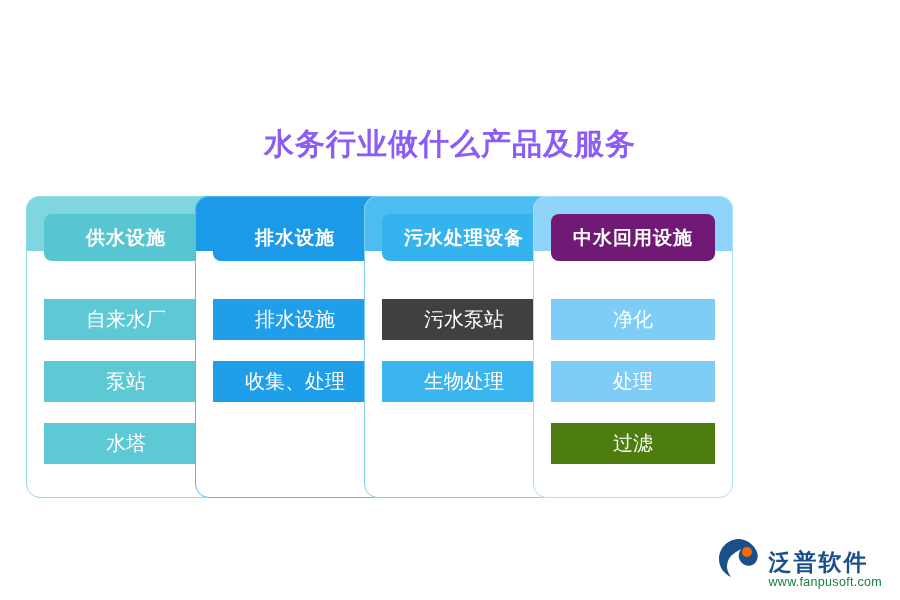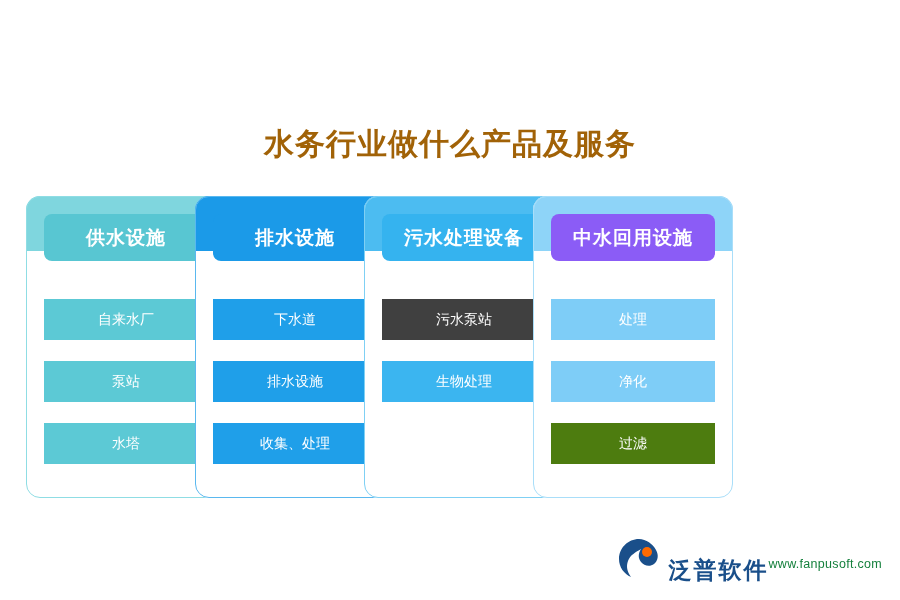--- a/index.html
+++ b/index.html
@@ -20,21 +20,21 @@
     height: 600px;
   }
   .title {
     position: absolute;
     top: 124px;
     left: 0;
     width: 900px;
     text-align: center;
     font-size: 30px;
     font-weight: bold;
-    color: #a16207;
+    color: #8b5cf6;
     letter-spacing: 1px;
     font-family: "Liberation Sans", sans-serif;
   }
   .columns {
     position: absolute;
     top: 196px;
     left: 26px;
     width: 676px;
     height: 302px;
     display: flex;
@@ -89,21 +89,21 @@
     width: 164px;
   }
   .item {
     width: 164px;
     height: 41px;
     border-radius: 0;
     display: flex;
     align-items: center;
     justify-content: center;
     color: #ffffff;
-    font-size: 14px;
+    font-size: 20px;
     margin-bottom: 21px;
     box-sizing: border-box;
   }
   .watermark-ring {
     position: absolute;
     left: 305px;
     top: 340px;
     width: 70px;
     height: 70px;
     opacity: 0.09;
@@ -118,21 +118,21 @@
     height: 52px;
   }
   .logo-mark {
     width: 44px;
     height: 44px;
     margin-right: 8px;
     position: relative;
   }
   .logo-text {
     display: flex;
-    flex-direction: row;
+    flex-direction: column;
     justify-content: center;
     margin-top: 23px;
   }
   .logo-name {
     font-size: 23px;
     font-weight: bold;
     color: #1a4f8a;
     letter-spacing: 2px;
     line-height: 26px;
   }
@@ -166,43 +166,42 @@
         <div class="item" style="background:#5cc9d5">泵站</div>
         <div class="item" style="background:#5cc9d5">水塔</div>
       </div>
     </div>
 
     <div class="col">
       <div class="col-top" style="background:#1b9ae8"></div>
       <div class="col-body" style="border-color:#5ab8ef"></div>
       <div class="col-head" style="background:#1b9ae8">排水设施</div>
       <div class="items">
-        <div class="item" style="background:#1f9fe9">下水道</div>
         <div class="item" style="background:#1f9fe9">排水设施</div>
         <div class="item" style="background:#1f9fe9">收集、处理</div>
       </div>
     </div>
 
     <div class="col">
       <div class="col-top" style="background:#4cbcf1"></div>
       <div class="col-body" style="border-color:#7fd0f4"></div>
       <div class="col-head" style="background:#35b3ef">污水处理设备</div>
       <div class="items">
         <div class="item" style="background:#404040">污水泵站</div>
         <div class="item" style="background:#3bb5f0">生物处理</div>
       </div>
     </div>
 
     <div class="col">
       <div class="col-top" style="background:#8ed4f8"></div>
       <div class="col-body" style="border-color:#a9def9"></div>
-      <div class="col-head" style="background:#8b5cf6">中水回用设施</div>
-      <div class="items">
+      <div class="col-head" style="background:#701a75">中水回用设施</div>
+      <div class="items">
+        <div class="item" style="background:#7ecdf7">净化</div>
         <div class="item" style="background:#7ecdf7">处理</div>
-        <div class="item" style="background:#7ecdf7">净化</div>
         <div class="item" style="background:#4d7c0f">过滤</div>
       </div>
     </div>
 
   </div>
 
   <div class="logo">
     <svg class="logo-mark" viewBox="0 0 44 44">
       <path d="M22 3 C11 3 2 12 2 23 C2 31 7 38 14 41 C10 36 9 30 11 25 C13 19 19 16 24 13 C21 18 21 22 24 26 C27 30 33 31 37 28 C41 25 42 19 39 14 C36 8 29 3 22 3 Z" fill="#1a4f8a"></path>
       <circle cx="30" cy="16" r="5" fill="#ff6a00"></circle>

